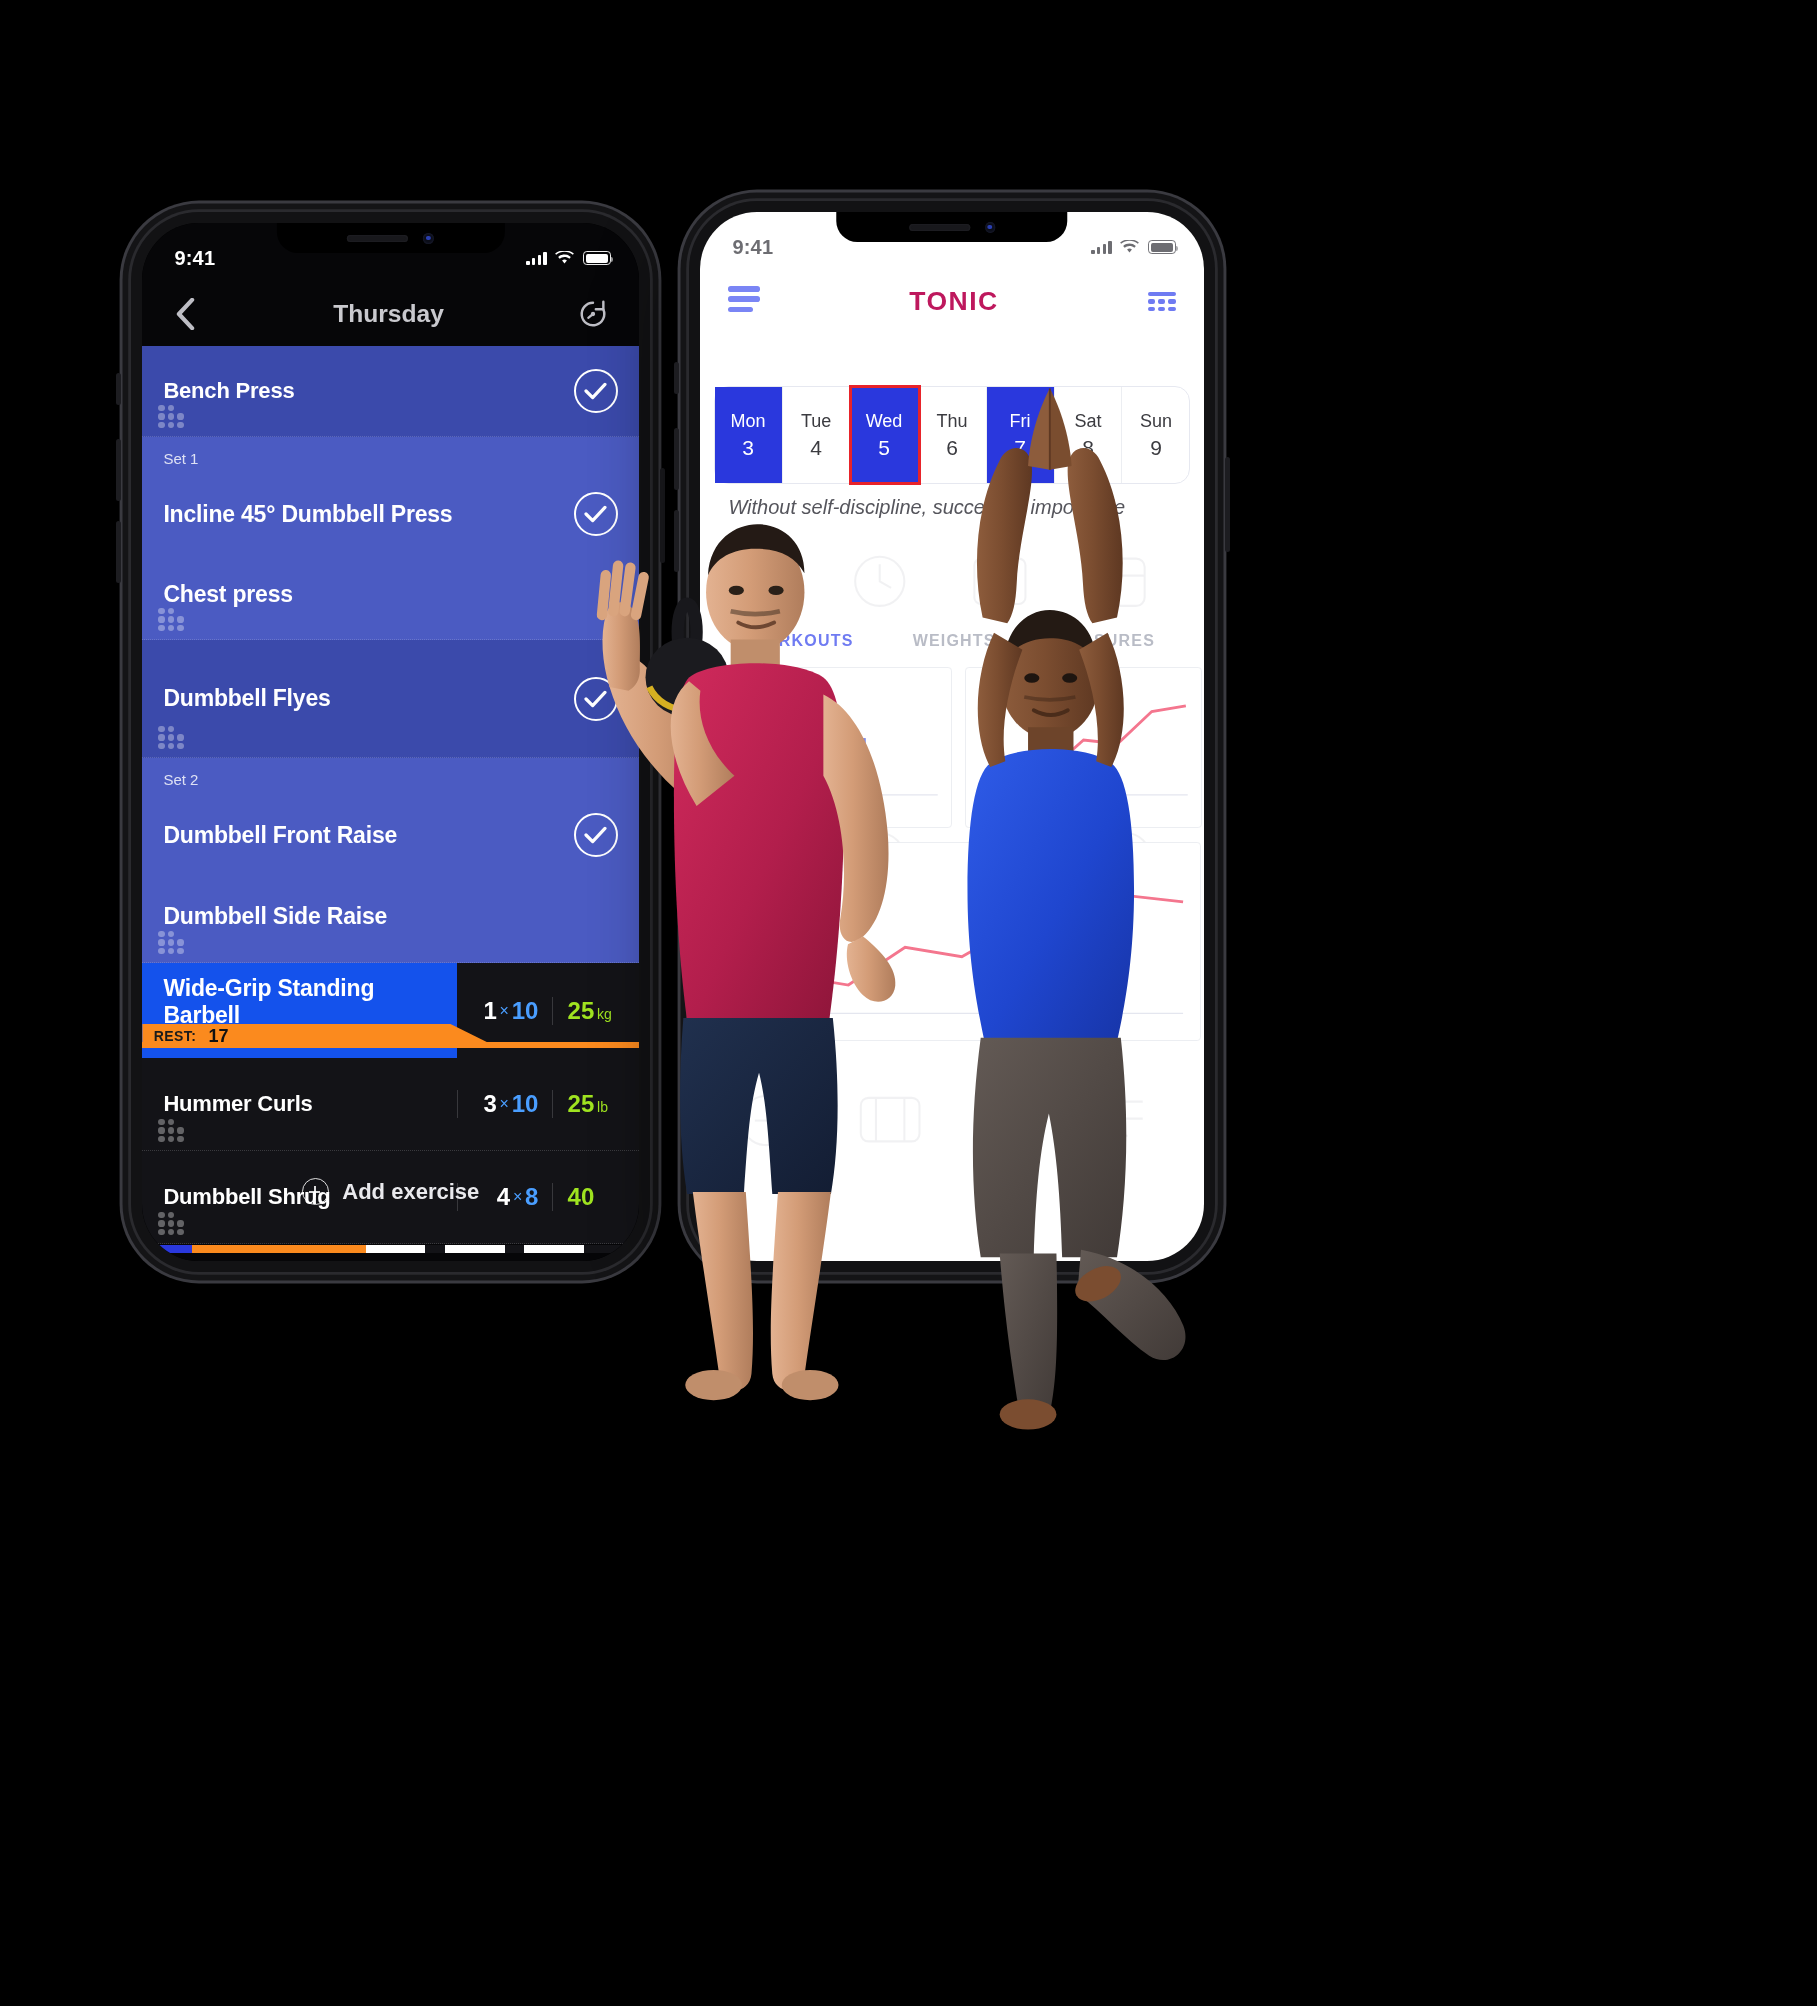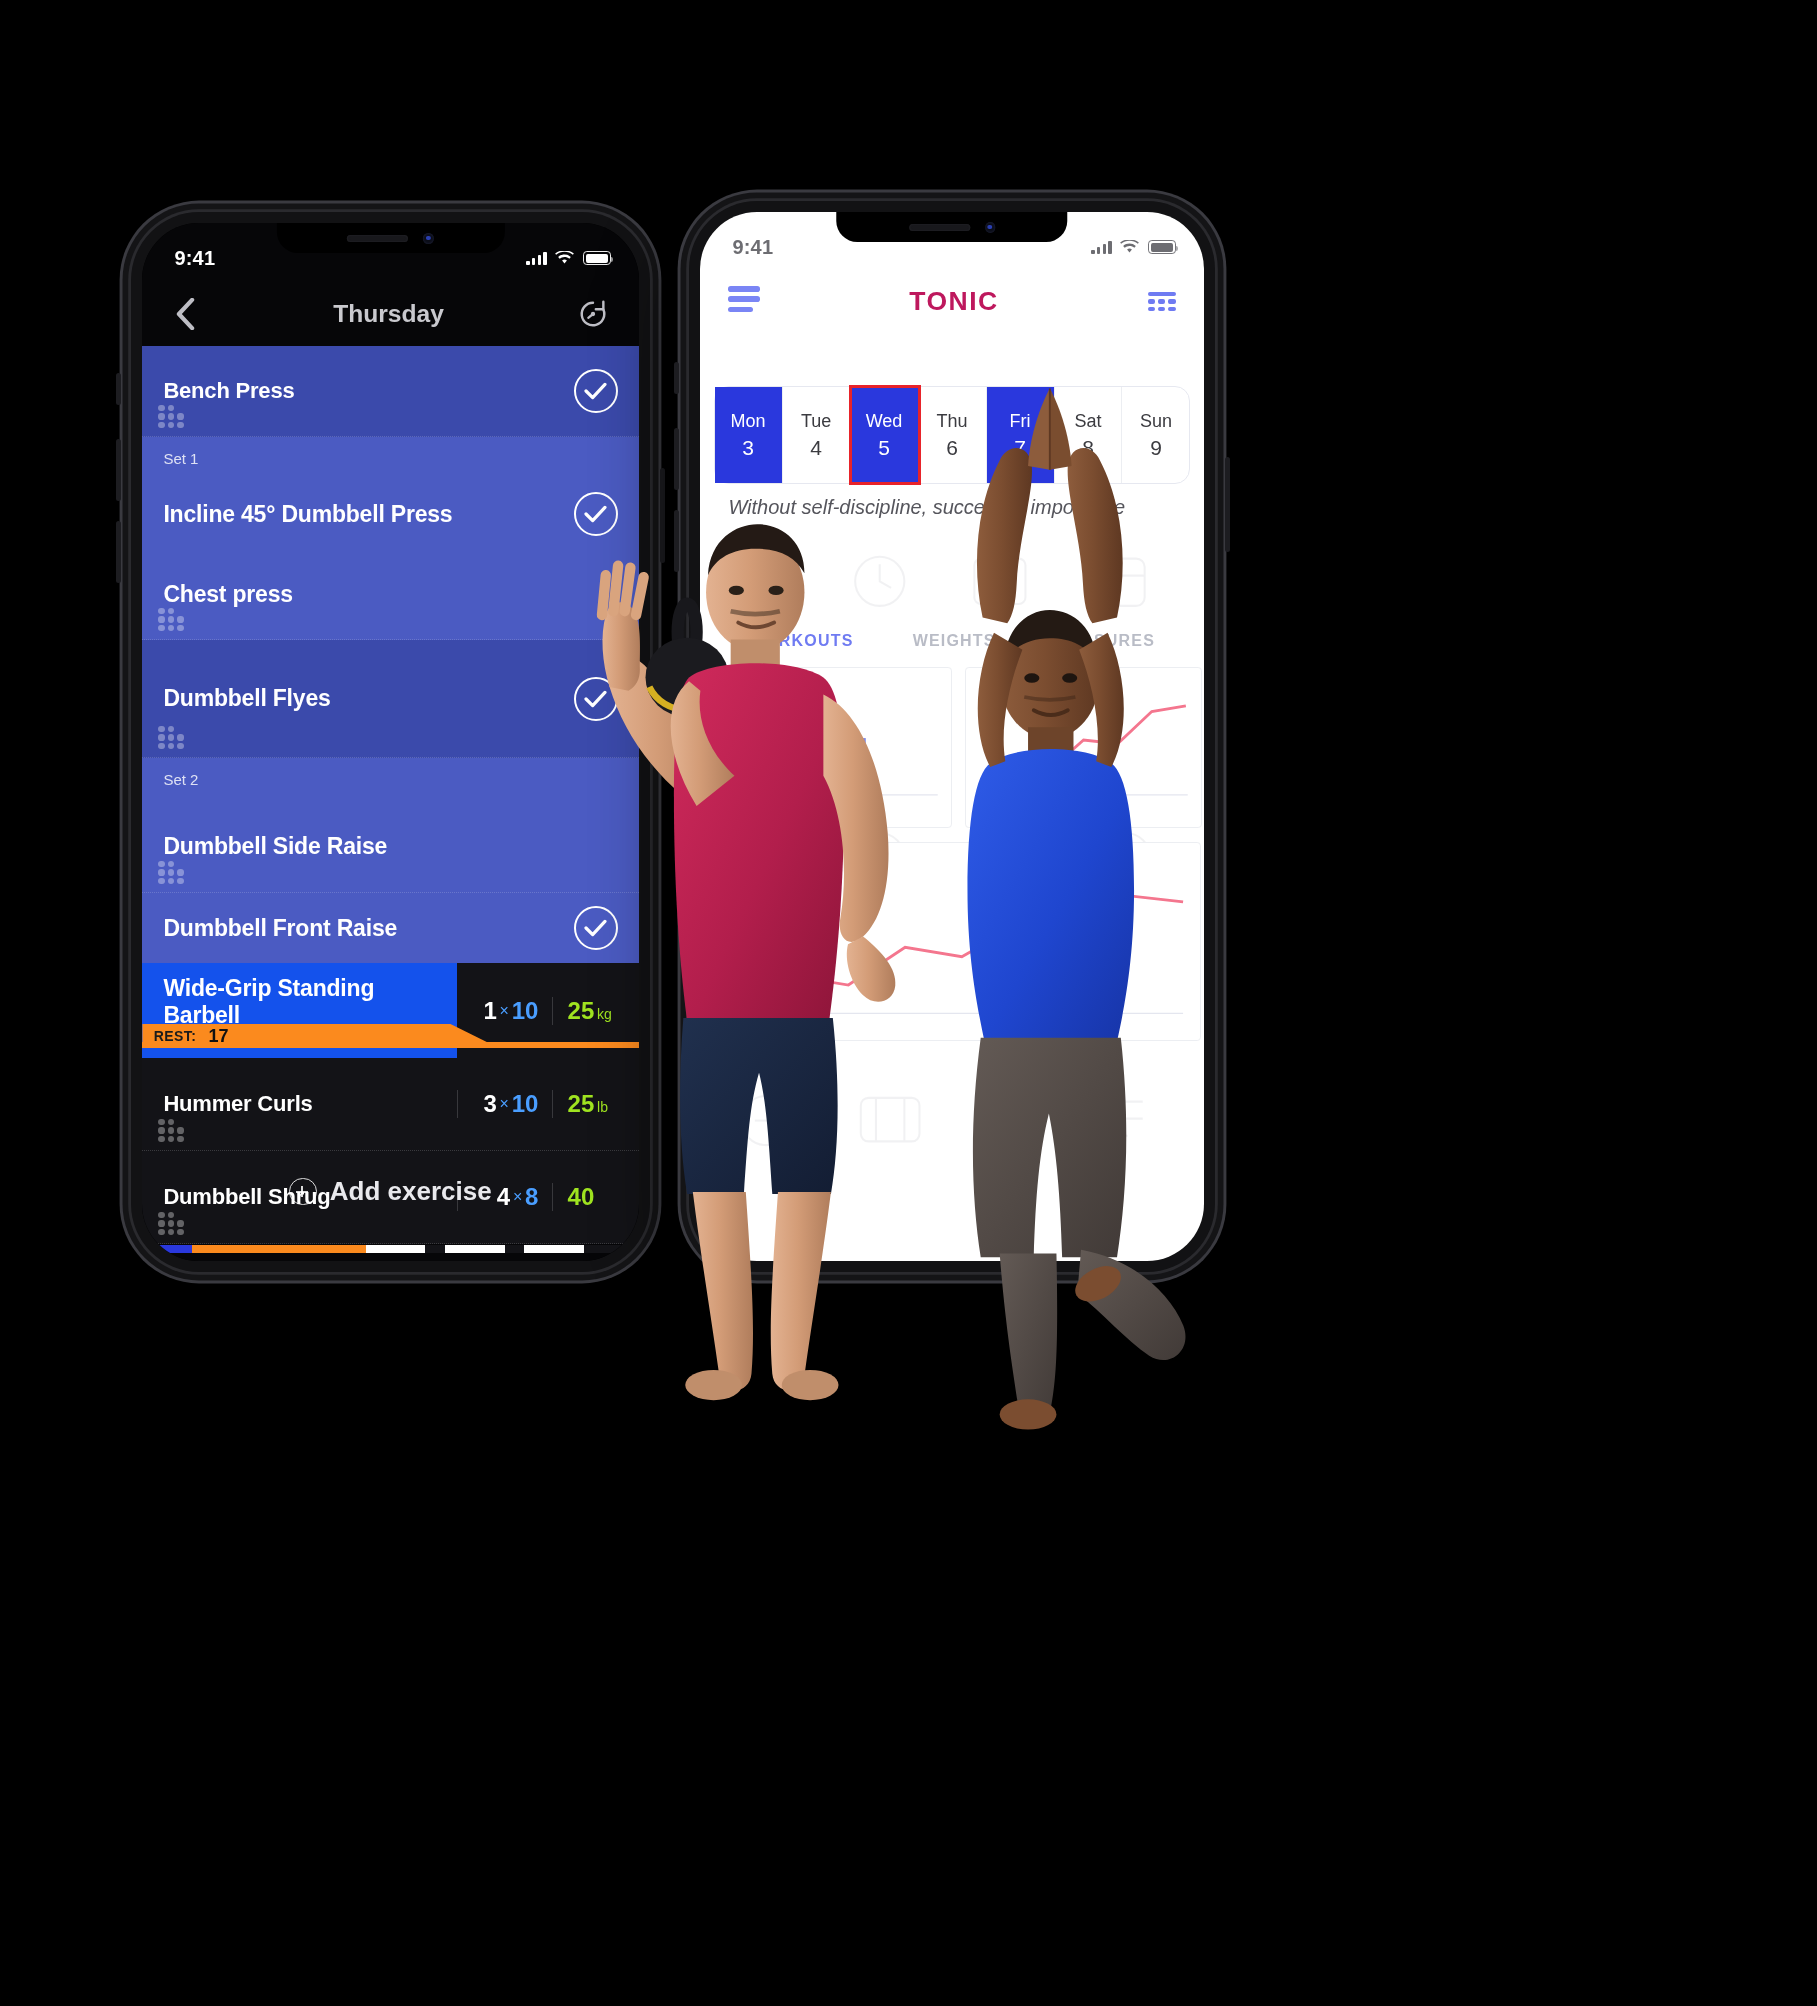--- a/index.html
+++ b/index.html
@@ -97,21 +97,21 @@
     background:#fb8a1e; clip-path:polygon(0 0, 62% 0, 72% 100%, 0 100%); }
   .restbar .tail { position:absolute; left:0; bottom:0; height:6.6px; width:100%;
     background:#fb8a1e; }
   .rest-txt { position:absolute; left:11.4px; top:0; height:100%; display:flex;
     align-items:center; gap:12.3px; z-index:2; }
   .rest-lab { color:#1b1b1b; font-size:14px; font-weight:700; letter-spacing:0.4px; }
   .rest-val { color:#111; font-size:18px; font-weight:700; }
 
   .add-bar { position:absolute; left:0; right:0; bottom:36px; height:66px;
     display:flex; align-items:center; justify-content:center; gap:13.2px; z-index:12; }
-  .add-bar .lbl { color:#e9e9ed; font-size:26px; font-weight:700; }
+  .add-bar .lbl { color:#e9e9ed; font-size:22px; font-weight:700; }
   .plus { width:27.4px; height:27.4px; border-radius:50%;
     border:1.9px solid rgba(255,255,255,.85); position:relative; }
   .plus::before,.plus::after { content:""; position:absolute; background:rgba(255,255,255,.85); }
   .plus::before { left:6.2px; top:12px; width:11.4px; height:1.9px; }
   .plus::after { left:11px; top:7px; width:1.9px; height:11.4px; }
 
   .home-ind { position:absolute; left:0; right:0; bottom:0; height:23px;
     display:flex; align-items:center; z-index:20; }
   .hi-seg { height:7.6px; }
 
@@ -326,40 +326,40 @@
               <span style="left:0;top:17px"></span>
                 <span style="left:9.5px;top:17px"></span>
                 <span style="left:19px;top:17px"></span>
             </span>
           </div>
 
           <div class="set-label" style="height:42px; background:#4b5bc2;">
             <span>Set 2</span>
           </div>
 
+          <div class="ex-row" style="height:70px; background:#4b5bc2; border-bottom:none;">
+            <span class="ex-name">Dumbbell Front Raise</span>
+            <span class="check">
+              <svg width="23" height="18" viewBox="0 0 24 19">
+                  <path d="M2 9.5L9 16.5 22 2.5" stroke="#fff" stroke-width="3.4" fill="none" stroke-linecap="round" stroke-linejoin="round"></path>
+                </svg>
+            </span>
+          </div>
+
           <div class="ex-row" style="height:93px; background:#4b5bc2;">
             <span class="ex-name">Dumbbell Side Raise</span>
             <span class="dots">
               <span style="left:0;top:0"></span>
                 <span style="left:9.5px;top:0"></span>
               <span style="left:0;top:8.5px"></span>
                 <span style="left:9.5px;top:8.5px"></span>
                 <span style="left:19px;top:8.5px"></span>
               <span style="left:0;top:17px"></span>
                 <span style="left:9.5px;top:17px"></span>
                 <span style="left:19px;top:17px"></span>
-            </span>
-          </div>
-
-          <div class="ex-row" style="height:70px; background:#4b5bc2; border-bottom:none;">
-            <span class="ex-name">Dumbbell Front Raise</span>
-            <span class="check">
-              <svg width="23" height="18" viewBox="0 0 24 19">
-                  <path d="M2 9.5L9 16.5 22 2.5" stroke="#fff" stroke-width="3.4" fill="none" stroke-linecap="round" stroke-linejoin="round"></path>
-                </svg>
             </span>
           </div>
 
           <div class="ex-row" style="height:95px; background:#1452ec; border-bottom:none; padding-right:0;">
             <span class="ex-name" style="padding-bottom:17px;">Wide-Grip Standing Barbell</span>
             <span class="vals" style="align-self:stretch; background:#131317;">
               <span class="v-sets" style="border-left:none; display:flex; align-items:center; justify-content:flex-end;">
                 <span class="num-sets">1</span>
                 <span class="num-x">×</span>
                 <span class="num-reps">10</span>

